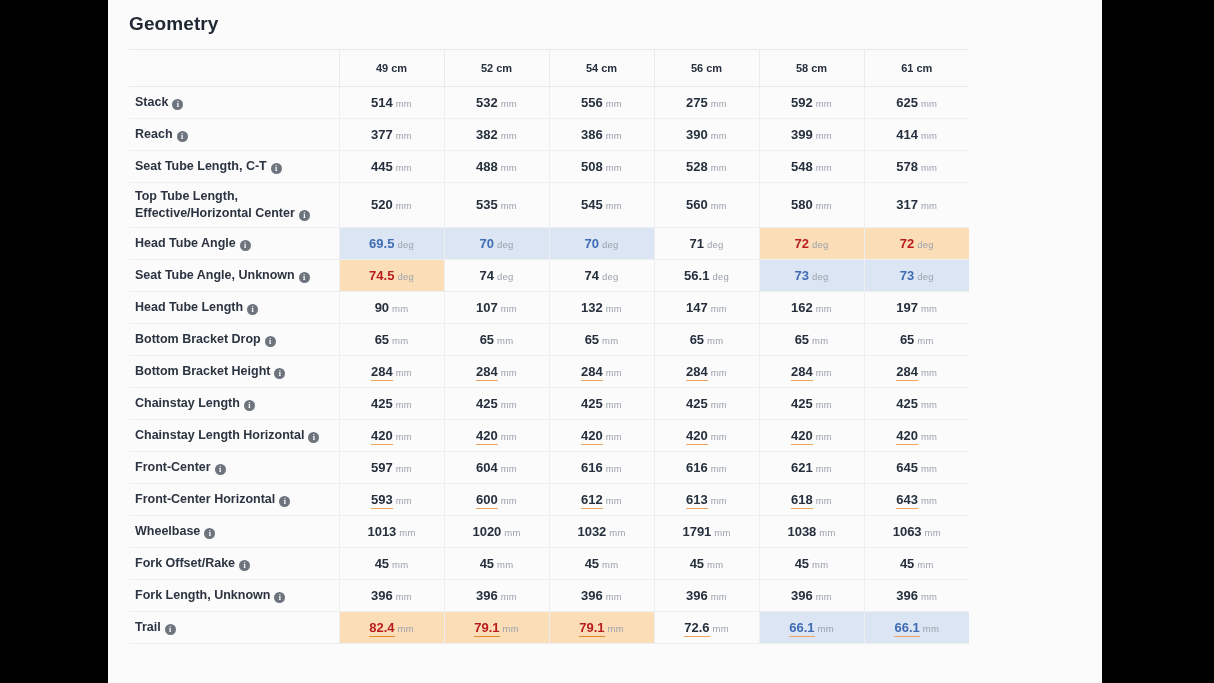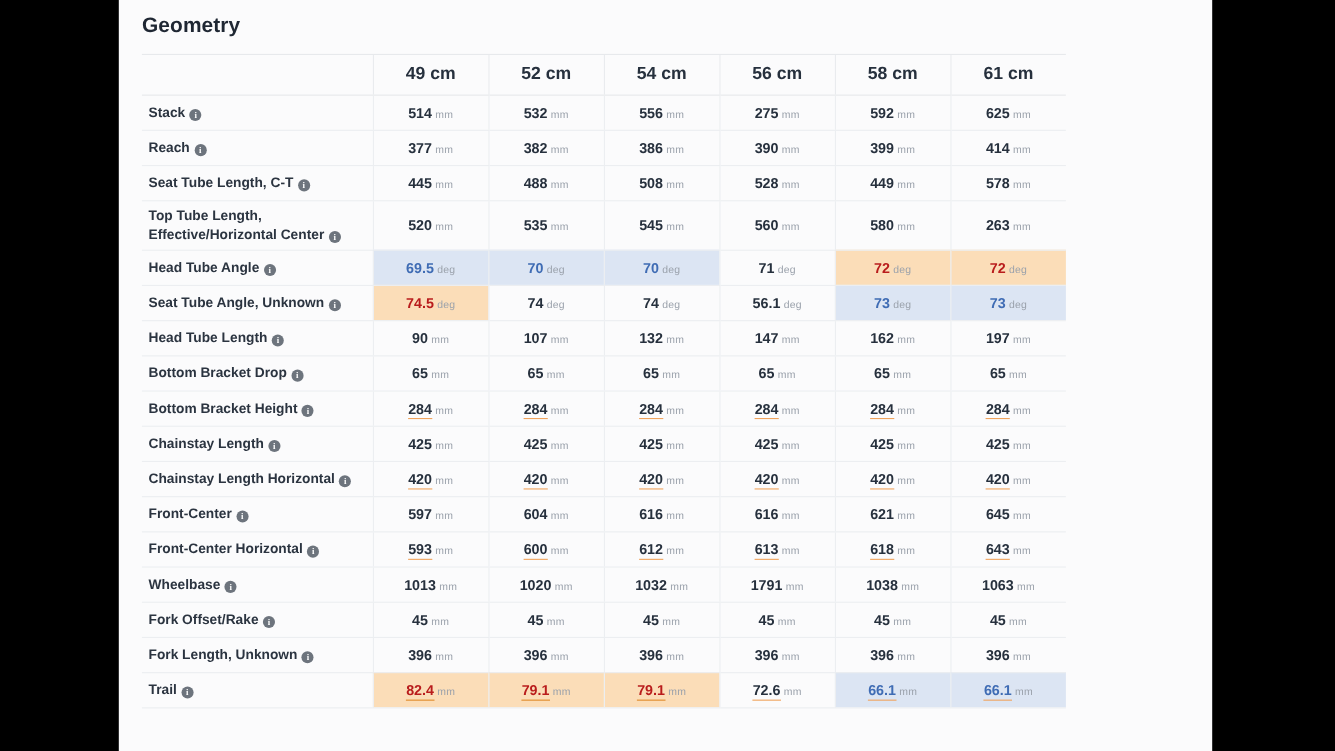--- a/index.html
+++ b/index.html
@@ -38,21 +38,21 @@
     margin-left: 21px;
     width: 840px;
     border-collapse: collapse;
     table-layout: fixed;
   }
   table.geom col.labelcol { width: 210px; }
   table.geom col.sizecol  { width: 105px; }
 
   thead th {
     height: 36px;
-    font-size: 16px;
+    font-size: 11px;
     font-weight: 600;
     color: #26303d;
     text-align: center;
     vertical-align: middle;
     border-left: 1px solid #e9ebee;
     border-bottom: 1px solid #e7e9ec;
     background: transparent;
   }
   thead th.labelhead {
     border-left: none;
@@ -168,31 +168,31 @@
             <td class="val"><span class="num">390</span><span class="unit">mm</span></td>
             <td class="val"><span class="num">399</span><span class="unit">mm</span></td>
             <td class="val"><span class="num">414</span><span class="unit">mm</span></td>
           </tr>
           <tr>
             <td class="rowlabel"><span>Seat Tube Length, C-T</span><span class="info-icon">i</span></td>
             <td class="val"><span class="num">445</span><span class="unit">mm</span></td>
             <td class="val"><span class="num">488</span><span class="unit">mm</span></td>
             <td class="val"><span class="num">508</span><span class="unit">mm</span></td>
             <td class="val"><span class="num">528</span><span class="unit">mm</span></td>
-            <td class="val"><span class="num">449</span><span class="unit">mm</span></td>
+            <td class="val"><span class="num">548</span><span class="unit">mm</span></td>
             <td class="val"><span class="num">578</span><span class="unit">mm</span></td>
           </tr>
           <tr class="tall">
             <td class="rowlabel"><span>Top Tube Length, Effective/Horizontal Center</span><span class="info-icon">i</span></td>
             <td class="val"><span class="num">520</span><span class="unit">mm</span></td>
             <td class="val"><span class="num">535</span><span class="unit">mm</span></td>
             <td class="val"><span class="num">545</span><span class="unit">mm</span></td>
             <td class="val"><span class="num">560</span><span class="unit">mm</span></td>
             <td class="val"><span class="num">580</span><span class="unit">mm</span></td>
-            <td class="val"><span class="num">263</span><span class="unit">mm</span></td>
+            <td class="val"><span class="num">317</span><span class="unit">mm</span></td>
           </tr>
           <tr>
             <td class="rowlabel"><span>Head Tube Angle</span><span class="info-icon">i</span></td>
             <td class="val hl-blue"><span class="num">69.5</span><span class="unit">deg</span></td>
             <td class="val hl-blue"><span class="num">70</span><span class="unit">deg</span></td>
             <td class="val hl-blue"><span class="num">70</span><span class="unit">deg</span></td>
             <td class="val"><span class="num">71</span><span class="unit">deg</span></td>
             <td class="val hl-orange"><span class="num">72</span><span class="unit">deg</span></td>
             <td class="val hl-orange"><span class="num">72</span><span class="unit">deg</span></td>
           </tr>

